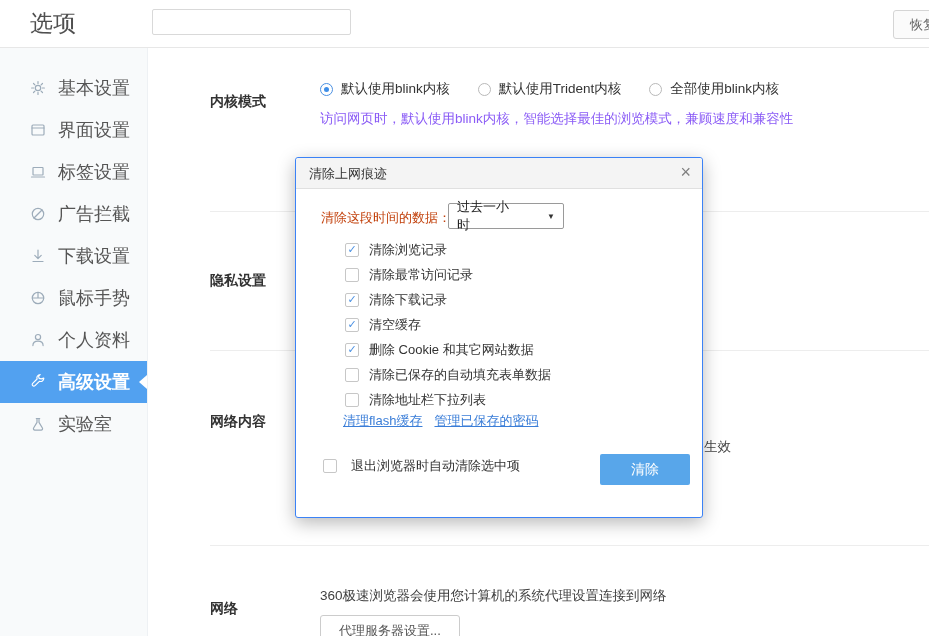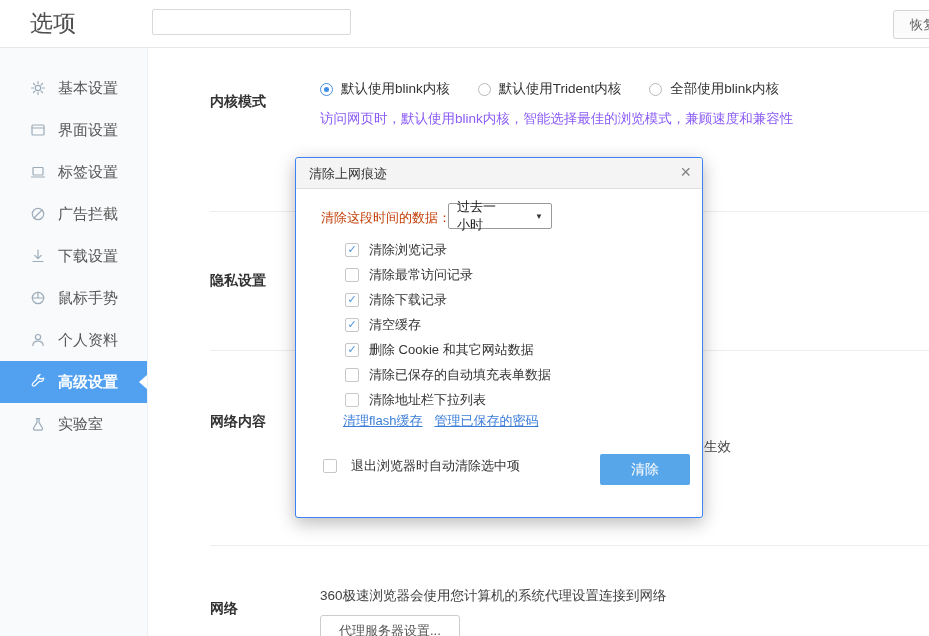--- a/index.html
+++ b/index.html
@@ -9,21 +9,21 @@
     font-family:"Liberation Sans","DejaVu Sans",sans-serif; color:#333;
   }
   
   .header { position:absolute; left:0; top:0; width:929px; height:48px; background:#fff; border-bottom:1px solid #e7e7e7; z-index:3; }
   .page-title { position:absolute; left:30px; top:8px; font-size:23px; font-weight:400; color:#4f4f4f; }
   .search-input { position:absolute; left:152px; top:9px; width:199px; height:26px; border:1px solid #d9d9d9; border-radius:2px; font-size:13px; padding:0 8px; outline:none; color:#333; }
   .restore-btn { position:absolute; left:893px; top:10px; height:29px; padding:0 16px; white-space:nowrap; background:#fbfbfb; border:1px solid #d5d5d5; border-radius:3px; font-size:13px; color:#666; }
   
   .sidebar { position:absolute; left:0; top:48px; width:148px; height:588px; background:#f8fafb; border-right:1px solid #eef1f4; z-index:1; }
   .sidebar ul { list-style:none; padding-top:19px; }
-  .side-item { position:relative; height:42px; display:flex; align-items:center; padding-left:30px; gap:12px; font-size:15px; color:#555; cursor:pointer; }
+  .side-item { position:relative; height:42px; display:flex; align-items:center; padding-left:30px; gap:12px; font-size:18px; color:#555; cursor:pointer; }
   .side-icon { width:16px; height:16px; color:#9dacba; flex:0 0 16px; }
   .side-icon svg { width:16px; height:16px; fill:none; stroke:currentColor; stroke-width:1.2; stroke-linecap:round; stroke-linejoin:round; }
   .side-item.active { background:var(--accent,#52a1f0); color:#fff; font-weight:bold; }
   .side-item.active .side-icon { color:#fff; }
   .side-item.active::after { content:""; position:absolute; right:0; top:50%; transform:translateY(-50%); border:7px solid transparent; border-right:8px solid #fff; border-left:none; }
   
   .sec-label { position:absolute; left:210px; font-size:14px; font-weight:bold; color:#333;margin-top:12px; }
   .radios { position:absolute; left:320px; top:80px; display:flex; align-items:center; gap:28px; font-size:13.5px; color:#333; }
   .radio { display:flex; align-items:center; gap:8px; cursor:pointer; }
   .rb { width:13px; height:13px; border:1px solid #b9b9b9; border-radius:50%; background:#fff; display:flex; align-items:center; justify-content:center; }
@@ -33,21 +33,21 @@
   .divider { position:absolute; left:210px; right:0; border-top:1px solid #ededed; }
   .fragment { position:absolute; left:704px; top:438px; font-size:13.5px; color:#444; }
   .network-desc { position:absolute; left:320px; top:587px; font-size:13.5px; color:#3f3f3f; }
   .proxy-btn { position:absolute; left:320px; top:615px; height:32px; padding:0 18px; background:#fff; border:1px solid #ccc; border-radius:3px; font-size:13px; color:#555; }
   
   .dialog { position:absolute; left:295px; top:157px; width:408px; height:361px; background:#fff; border:1px solid #3b82f6; border-radius:3px; box-shadow:0 5px 18px rgba(0,0,0,.28); z-index:10; }
   .dlg-titlebar { position:relative; height:31px; background:#f4f4f4; border-bottom:1px solid #e0e0e0; border-radius:3px 3px 0 0; }
   .dlg-title { position:absolute; left:13px; line-height:31px; font-size:13px; color:#333; }
   .dlg-close { position:absolute; right:11px; line-height:29px; font-size:18px; color:#808080; cursor:pointer; }
   .time-label { position:absolute; left:25px; top:51px; font-size:13px; color:#c2410c; }
-  .select { position:absolute; left:152px; top:45px; width:104px; height:25px; border:1px solid #9a9a9a; border-radius:2px; background:#fff; display:flex; align-items:center; padding:12px 8px; font-size:13px; color:#222; cursor:pointer;gap:28px; }
+  .select { position:absolute; left:152px; top:45px; width:116px; height:25px; border:1px solid #9a9a9a; border-radius:2px; background:#fff; display:flex; align-items:center; padding:12px 8px; font-size:13px; color:#222; cursor:pointer;gap:28px; }
   .caret { margin-left:auto; font-size:8px; color:#333; }
   .cb-list { position:absolute; left:49px; top:79px; }
   .cb-row { height:25px; display:flex; align-items:center; gap:10px; font-size:13px; color:#333; cursor:pointer; }
   .cb { width:14px; height:14px; border:1px solid #c7c7c7; border-radius:2px; background:#fff; display:flex; align-items:center; justify-content:center; font-size:11px; line-height:1; color:#4a90e2; font-weight:bold; }
   .links { position:absolute; left:47px; top:254px; display:flex; gap:12px; }
   .links a { font-size:13px; color:var(--link,#3b7ed8); text-decoration:underline; cursor:pointer; }
   .exit-row { position:absolute; left:27px; top:299px; display:flex; align-items:center; gap:14px; font-size:13px; color:#333; cursor:pointer; }
   .clear-btn { position:absolute; left:304px; top:296px; width:90px; height:31px; background:var(--button,#58a6ea); color:#fff; border:none; border-radius:2px; font-size:14px; cursor:pointer; }
 </style>
 </head>

